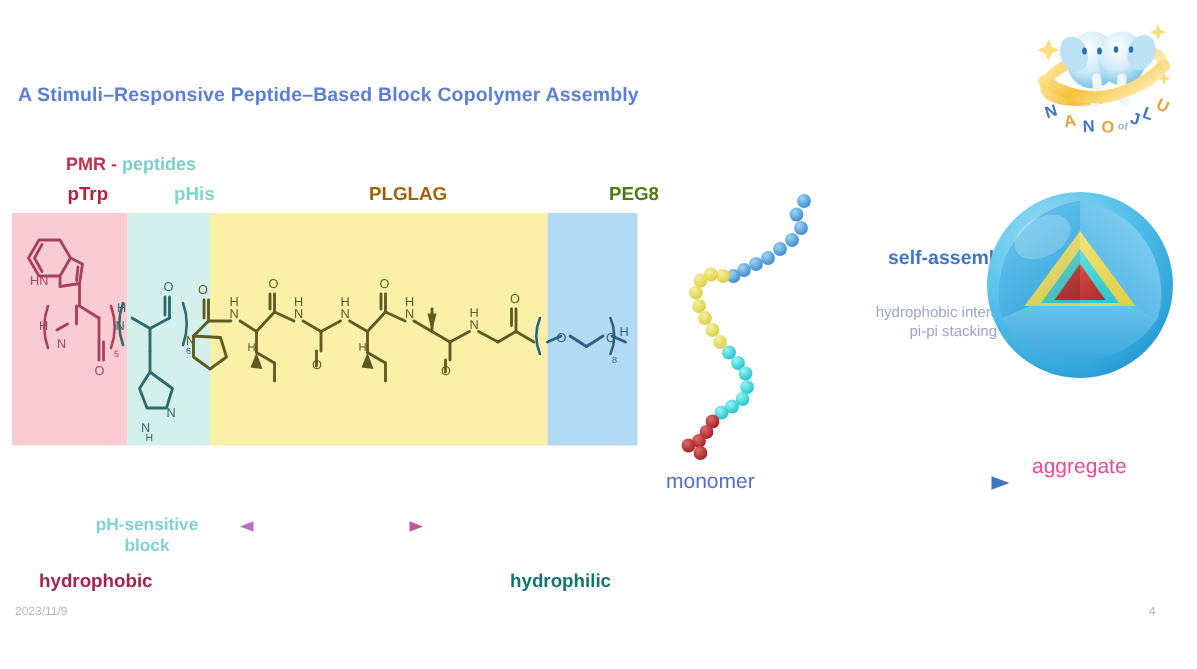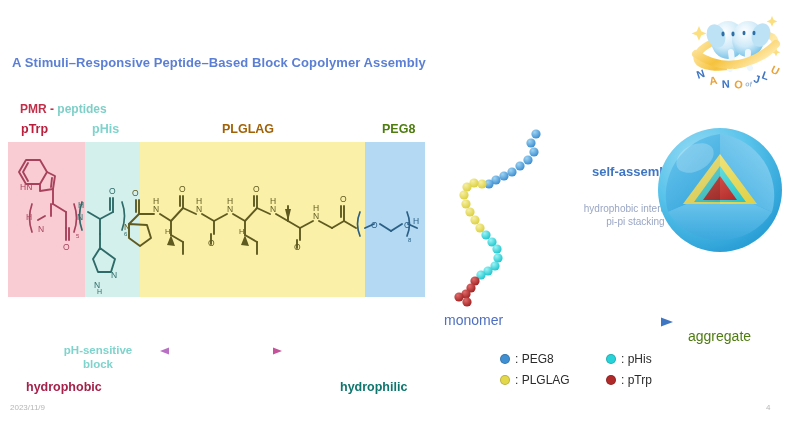--- a/index.html
+++ b/index.html
@@ -21,21 +21,21 @@
     font-size:13px;font-weight:700;color:#5b7fd4;letter-spacing:.1px;
     white-space:nowrap;
   }
 
   
   #logo{position:absolute;left:686px;top:6px;width:100px;height:88px;}
 
   
   #left-panel{position:absolute;left:0px;top:100px;width:440px;height:270px;}
 
-  .blk-label{position:absolute;font-size:12.5px;font-weight:700;white-space:nowrap;}
+  .blk-label{position:absolute;font-size:12.5px;font-weight:700;white-space:nowrap;margin-left:24px;}
   #lab-pmr{left:20px;top:2px;font-size:12px;}
   #lab-pmr .pmr{color:#c0304a;font-weight:700;}
   #lab-pmr .dash{color:#c0304a;font-weight:700;}
   #lab-pmr .pep{color:#7fcfc8;font-weight:700;}
   #lab-ptrp{left:21px;top:22px;color:#b81f3c;}
   #lab-phis{left:92px;top:22px;color:#7ed4cd;}
   #lab-plglag{left:222px;top:22px;color:#a16207;}
   #lab-peg8{left:382px;top:22px;color:#4d7c0f;}
 
   
@@ -60,21 +60,21 @@
   #right-panel{position:absolute;left:440px;top:100px;width:358px;height:300px;}
   #monomer-chain{position:absolute;left:12px;top:28px;width:95px;height:180px;}
   #sa-arrow{position:absolute;left:120px;top:85px;width:150px;height:16px;}
   #sa-label{position:absolute;left:110px;top:64px;width:170px;text-align:center;
             font-size:13px;font-weight:700;color:#3f76c4;white-space:nowrap;}
   #sa-sub{position:absolute;left:103px;top:102px;width:185px;text-align:center;
           font-size:10px;color:#9aa6c4;line-height:13px;}
   #micelle{position:absolute;left:213px;top:20px;width:135px;height:140px;}
 
   #lab-monomer{position:absolute;left:4px;top:212px;font-size:14px;color:#4f6fc0;}
-  #lab-aggregate{position:absolute;left:248px;top:228px;font-size:14px;color:#4d7c0f;}
+  #lab-aggregate{position:absolute;left:248px;top:202px;font-size:14px;color:#ec4899;}
   #ma-arrow{position:absolute;left:95px;top:215px;width:140px;height:14px;}
 
   
   #legend{position:absolute;left:60px;top:248px;width:230px;
           font-size:12px;color:#333;}
   .leg-row{display:flex;align-items:center;height:21px;}
   .leg-item{display:flex;align-items:center;width:106px;}
   .leg-dot{width:8px;height:8px;border-radius:50%;margin-right:5px;flex:0 0 auto;
            border:1px solid rgba(0,0,0,.18);}
   .leg-txt{font-size:12px;color:#2b2b2b;white-space:nowrap;}
@@ -449,40 +449,18 @@
       <ellipse cx="42" cy="38" rx="20" ry="13" fill="#ffffff" opacity=".22" transform="rotate(-28 42 38)"></ellipse>
     </svg>
 
     <div id="lab-monomer">monomer</div>
     <div id="lab-aggregate">aggregate</div>
     <svg id="ma-arrow" viewBox="0 0 140 14">
       <line x1="2" y1="7" x2="128" y2="7" stroke="url(#saGrad)" stroke-width="1.7"></line>
       <path d="M138,7 L126,2.5 L126,11.5 Z" fill="#3f76c4"></path>
     </svg>
 
-    <div id="legend">
-      <div class="leg-row">
-        <div class="leg-item">
-          <span class="leg-dot" style="background:#3f8fd2"></span>
-          <span class="leg-txt">: PEG8</span>
-        </div>
-        <div class="leg-item">
-          <span class="leg-dot" style="background:#27d3d8"></span>
-          <span class="leg-txt">: pHis</span>
-        </div>
-      </div>
-      <div class="leg-row">
-        <div class="leg-item">
-          <span class="leg-dot" style="background:#e3d84a"></span>
-          <span class="leg-txt">: PLGLAG</span>
-        </div>
-        <div class="leg-item">
-          <span class="leg-dot" style="background:#b02a2a"></span>
-          <span class="leg-txt">: pTrp</span>
-        </div>
-      </div>
-    </div>
   </div>
 
   <div id="foot-date">2023/11/9</div>
   <div id="foot-page">4</div>
 
 </div>
 
 </body></html>

